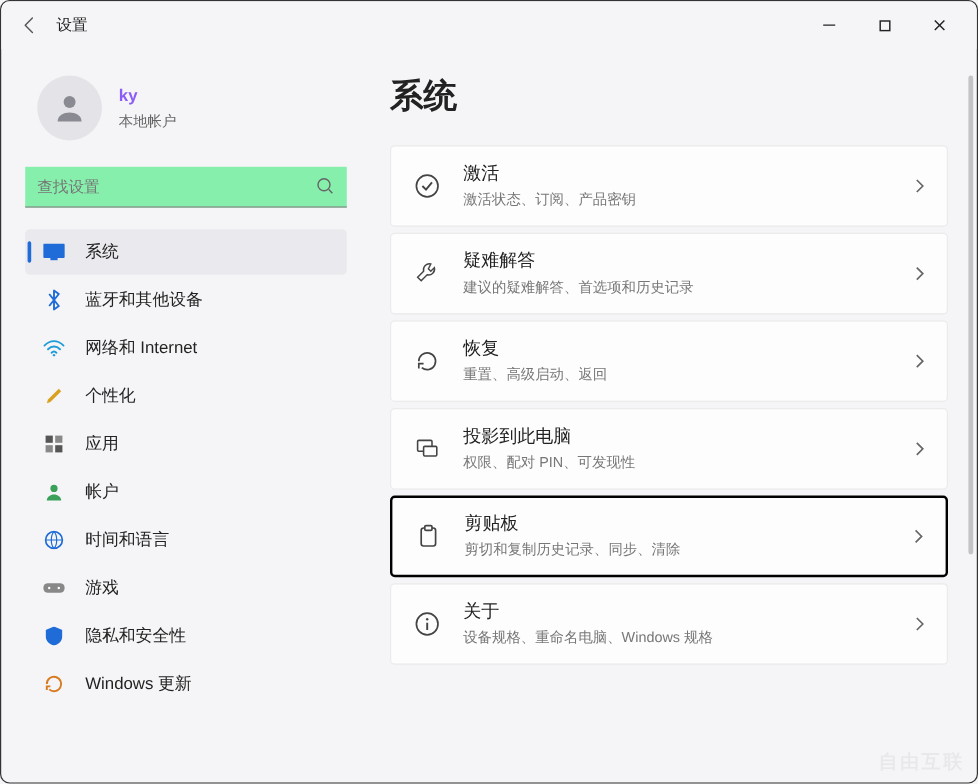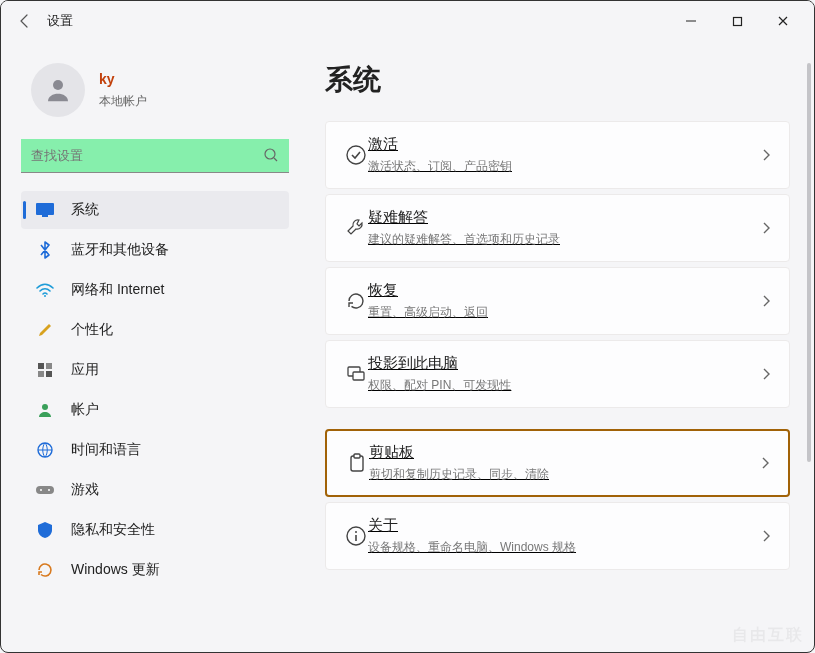--- a/index.html
+++ b/index.html
@@ -54,21 +54,21 @@
     margin-bottom:22px;
     padding-left:10px;
   }
   .avatar {
     width:54px;height:54px;
     border-radius:50%;
     background:#e4e4e8;
     display:flex;align-items:center;justify-content:center;
     color:#8a8a92;
   }
-  .profile-text .name { font-size:14px; font-weight:600; color:#c2410c; }
+  .profile-text .name { font-size:14px; font-weight:600; color:#8b5cf6; }
   .profile-text .sub { font-size:12px; color:#666; margin-top:6px;}
   .search {
     position:relative;
     margin-bottom:18px;
   }
   .search input {
     width:100%;
     height:34px;
     border:none;
     border-bottom:1px solid #888;
@@ -122,25 +122,24 @@
   .cards { display:flex; flex-direction:column; gap:5px; }
   .card {
     background:#fdfdfe;
     border:1px solid #eceaea;
     border-radius:4px;
     height:68px;
     display:flex;
     align-items:center;
     padding:0 18px;
     cursor:pointer;
-    text-decoration:underline;
+    gap:18px;
   }
   .card.highlight {
-    border:2px solid #a16207;
-    margin-top:16px;
+    border:2px solid #000000;
   }
   .card .cicon {
     width:24px;height:24px;
     display:flex;align-items:center;justify-content:center;
     color:#444;
     flex-shrink:0;
   }
   .card .ctext { flex:1; }
   .card .ctitle { font-size:15px; color:#222; }
   .card .csub { font-size:12px; color:#777; margin-top:4px; }

